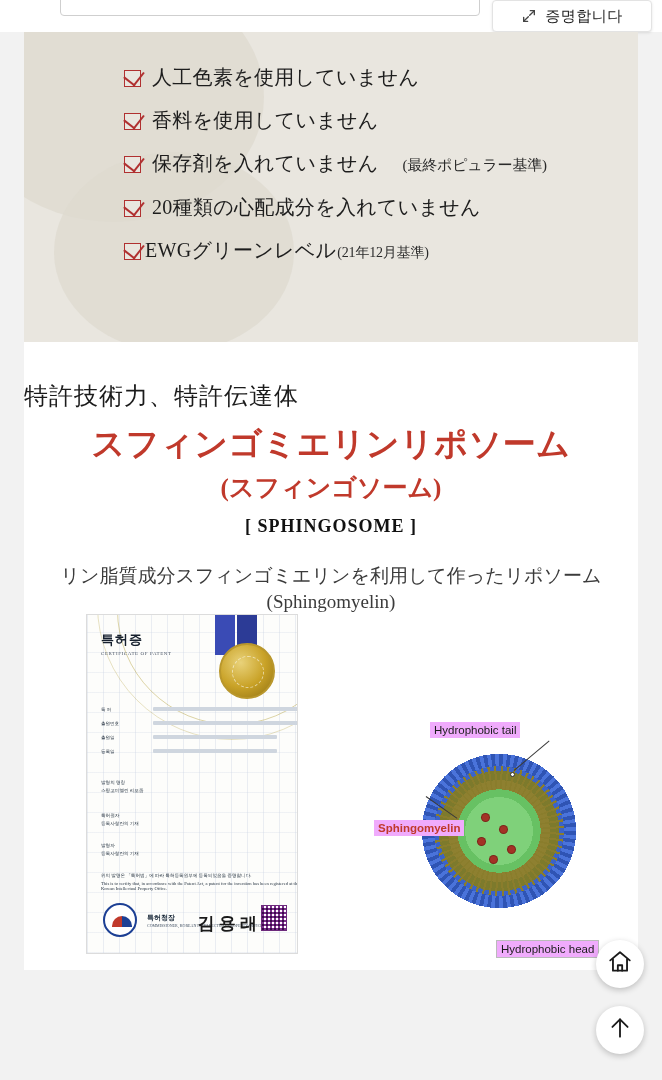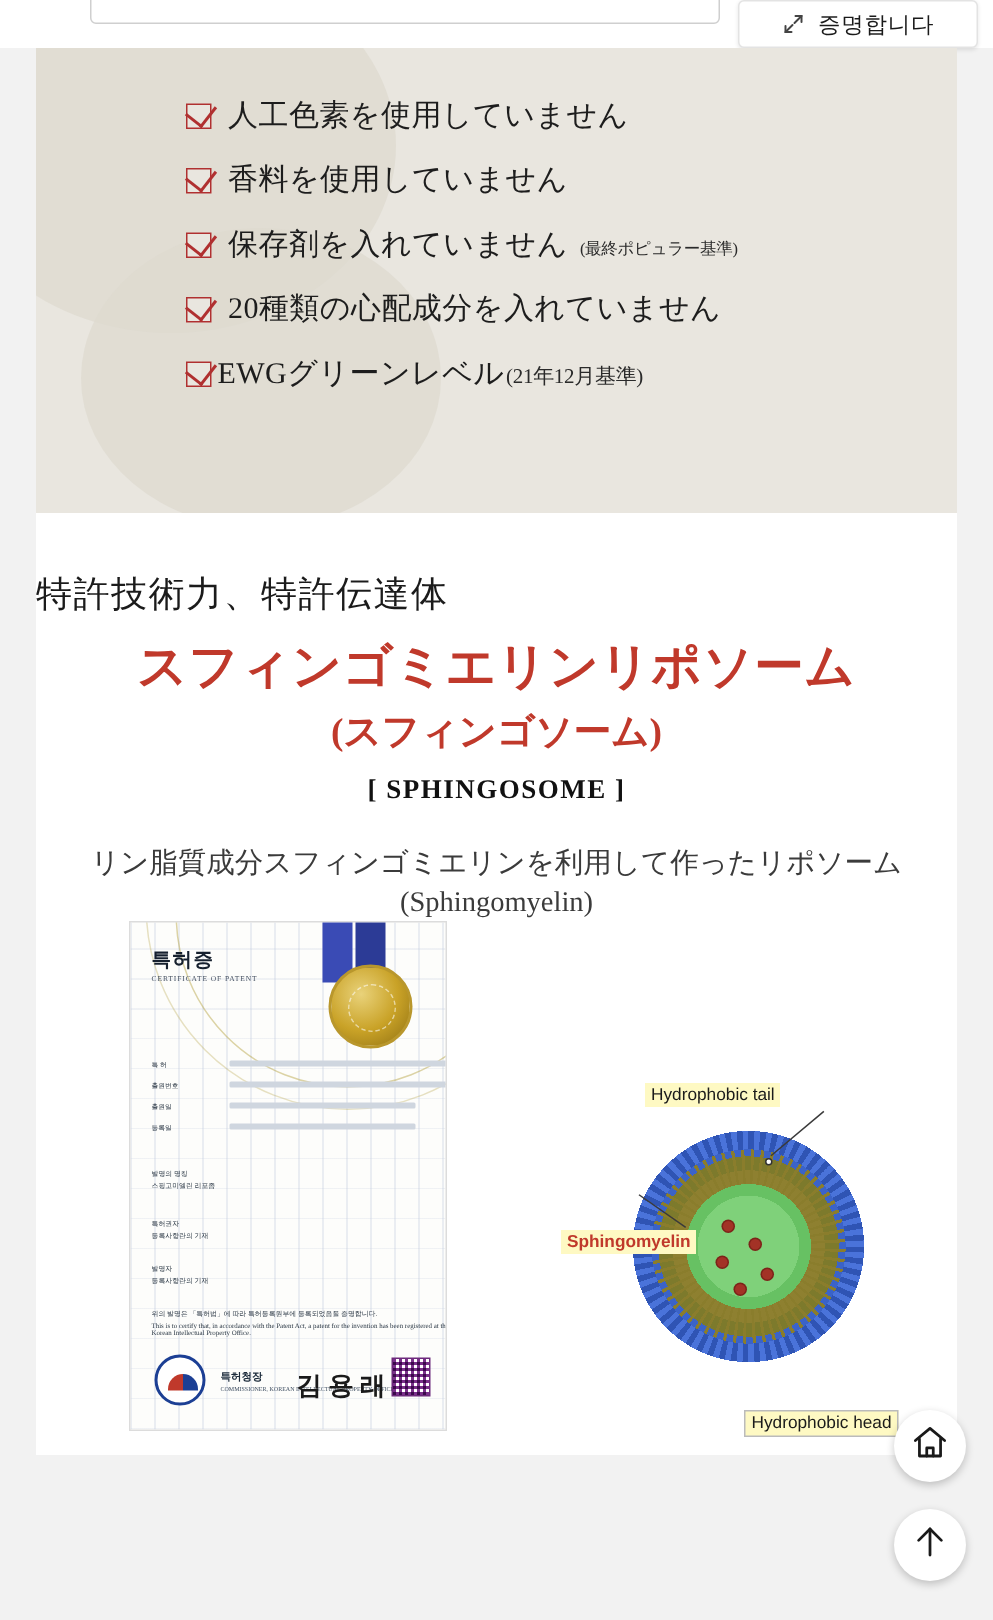--- a/index.html
+++ b/index.html
@@ -101,23 +101,23 @@
   }
   .claim-text {
     font-family: "Liberation Serif", serif;
     font-size: 20px;
     color: #1d1d1d;
     line-height: 1.1;
     letter-spacing: .3px;
   }
   .claim-note {
     font-family: "Liberation Serif", serif;
-    font-size: 11px;
+    font-size: 15px;
     color: #2a2a2a;
-    margin-left: 8px;
+    margin-left: 24px;
     letter-spacing: -.2px;
   }
   .claim-row.tight .check { margin-right: 4px; }
   .claim-row.tight .claim-note { margin-left: 1px; font-size: 14px; }
 
   
   .content {
     position: absolute;
     top: 342px; left: 24px;
     width: 614px; height: 628px;
@@ -302,21 +302,21 @@
   .lipo-core-dots { position: absolute; left: 22px; top: 22px; width: 218px; height: 218px; }
   .lipo-core-dots i {
     position: absolute; width: 7px; height: 7px; border-radius: 50%;
     background: #a33226; box-shadow: 0 0 0 1px #7d2319;
   }
   .callout {
     position: absolute;
     font-family: "Liberation Sans", sans-serif;
     font-size: 11.5px;
     color: #1b1b1b;
-    background: #fef9c3;
+    background: #f0abfc;
     padding: 2px 4px;
     white-space: nowrap;
   }
   .callout.red { color: #c0392b; font-weight: bold; margin-top: 48px; }
   .callout-line { position: absolute; background: #3a3a3a; height: 1px; transform-origin: left center; }
   .dot-anchor { position: absolute; width: 5px; height: 5px; border-radius: 50%; background:#fff; border:1px solid #333; }
 
   
   .fab {
     position: absolute;

